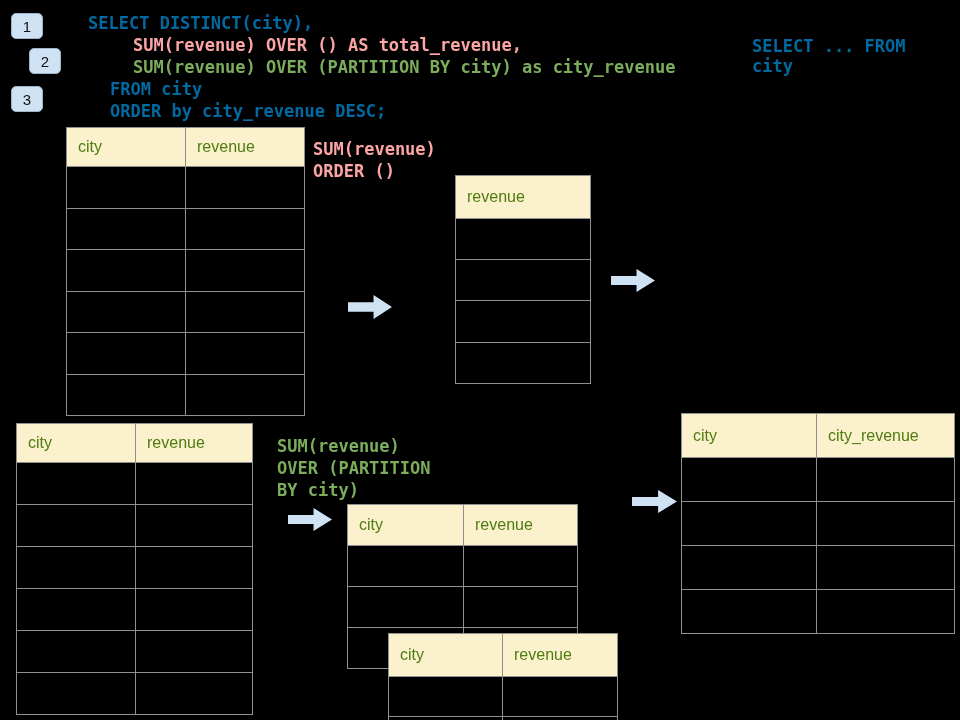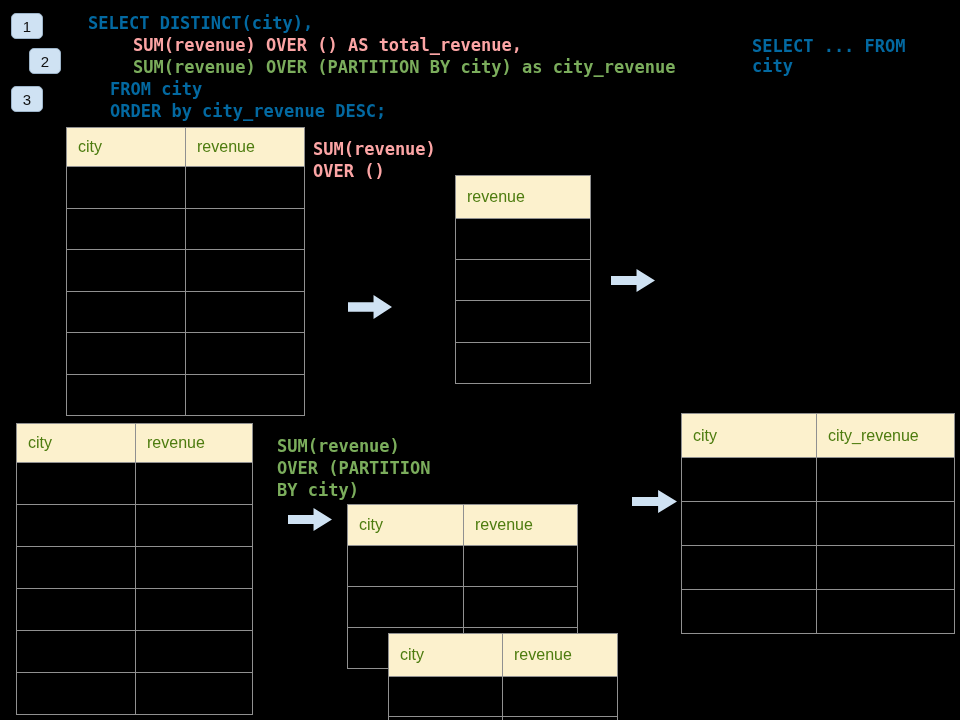--- a/index.html
+++ b/index.html
@@ -72,21 +72,21 @@
 <div class="code fs17 purple" style="left:88px;top:12px;">SELECT DISTINCT(city),</div>
 <div class="code fs17 red" style="left:133px;top:34px;">SUM(revenue) OVER () AS total_revenue,</div>
 <div class="code fs17 green" style="left:133px;top:56px;">SUM(revenue) OVER (PARTITION BY city) as city_revenue</div>
 <div class="code fs17 purple" style="left:110px;top:78px;">FROM city</div>
 <div class="code fs17 purple" style="left:110px;top:100px;">ORDER by city_revenue DESC;</div>
 
 <div class="code fs15 purple" style="left:752px;top:36px;">SELECT ... FROM</div>
 <div class="code fs15 purple" style="left:752px;top:56px;">city</div>
 
 <div class="code fs17 red" style="left:313px;top:138px;">SUM(revenue)</div>
-<div class="code fs17 red" style="left:313px;top:160px;">OVER ()</div>
+<div class="code fs17 red" style="left:313px;top:160px;">ORDER ()</div>
 
 <div class="code fs17 green" style="left:277px;top:435px;">SUM(revenue)</div>
 <div class="code fs17 green" style="left:277px;top:457px;">OVER (PARTITION</div>
 <div class="code fs17 green" style="left:277px;top:479px;">BY city)</div>
 
 <div class="tbl" style="left:66px;top:127px;width:238px;grid-template-columns:119px 1fr;grid-template-rows:39px;grid-auto-rows:41.5px;">
   <div class="th">city</div>
   <div class="th">revenue</div>
 <div class="td"></div>
     <div class="td"></div>

